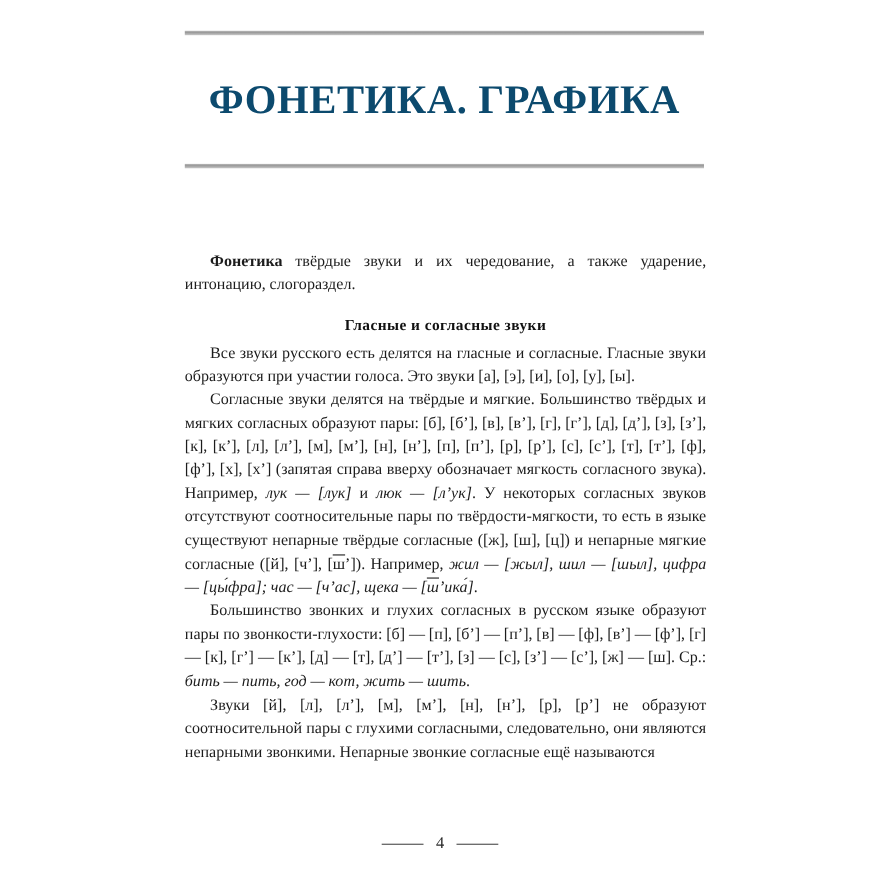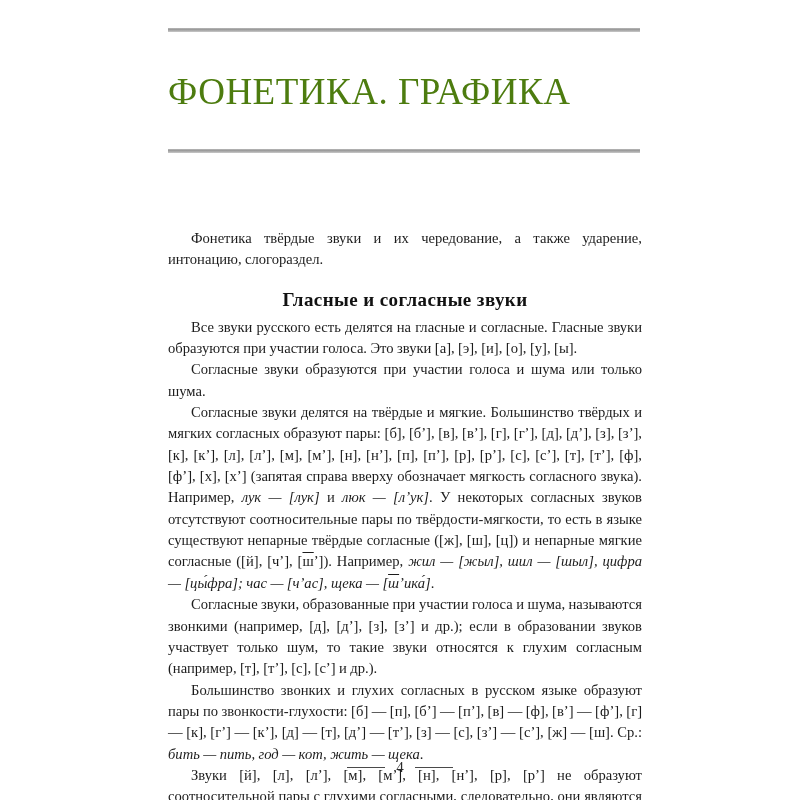--- a/index.html
+++ b/index.html
@@ -32,25 +32,25 @@
   .rule {
     height: 4px;
     background: linear-gradient(to bottom, #b8b8b8 0%, #9a9a9a 40%, #c9c9c9 100%);
     width: 100%;
   }
   .rule.bottom {
     margin-top: 0;
   }
   .chapter-title {
     font-family: "Liberation Serif", "DejaVu Serif", serif;
-    font-weight: normal;
+    font-weight: bold;
     font-size: 37px;
     letter-spacing: 0.5px;
-    text-align: left;
-    color: #4d7c0f;
+    text-align: center;
+    color: #0c4a6e;
     line-height: 1.0;
     padding: 16px 0 14px 0;
     white-space: nowrap;
   }
 
   
   .content {
     position: absolute;
     left: 168px;
     top: 228px;
@@ -68,30 +68,30 @@
     hyphens: manual;
     word-spacing: -0.2px;
   }
   p.para:last-child {
     text-align: justify;
   }
 
   .section-heading {
     margin: 0;
     padding: 18px 0 6px 0;
-    font-size: 19px;
+    font-size: 14px;
     font-weight: bold;
     text-align: center;
     letter-spacing: 0.4px;
     color: #111;
     text-indent: 0;
   }
 
   b.lead {
-    font-weight: normal;
+    font-weight: bold;
   }
   i.it {
   }
 
   
   .ovl {
     text-decoration: overline;
     text-decoration-thickness: 1px;
   }
 
@@ -130,27 +130,25 @@
   </div>
 
   <div class="content">
 
     <p class="para"><b class="lead">Фонетика</b><span> твёрдые звуки и их чередование, а также ударение, интонацию, слогораздел.</span></p>
 
     <h2 class="section-heading">Гласные и согласные звуки</h2>
 
     <p class="para">Все звуки русского есть делятся на гласные и согласные. Гласные звуки образуются при участии голоса. Это звуки [а], [э], [и], [о], [у], [ы].</p>
 
-    <p class="para">Согласные звуки образуются при участии голоса и шума или только шума.</p>
 
     <p class="para"><span>Согласные звуки делятся на твёрдые и мягкие. Большинство твёрдых и мягких согласных образуют пары: [б], [б’], [в], [в’], [г], [г’], [д], [д’], [з], [з’], [к], [к’], [л], [л’], [м], [м’], [н], [н’], [п], [п’], [р], [р’], [с], [с’], [т], [т’], [ф], [ф’], [х], [х’] (запятая справа вверху обозначает мягкость согласного звука). Например, </span><i class="it">лук — [лук]</i><span> и </span><i class="it">люк — [л’ук]</i><span>. У некоторых согласных звуков отсутствуют соотносительные пары по твёрдости-мягкости, то есть в языке существуют непарные твёрдые согласные ([ж], [ш], [ц]) и непарные мягкие согласные ([й], [ч’], [</span><span class="ovl">ш</span><span>’]). Например, </span><i class="it">жил — [жыл], шил — [шыл], цифра — [цы́фра]; час — [ч’ас], щека — [</i><i class="it ovl">ш</i><i class="it">’ика́]</i><span>.</span></p>
 
-    <p class="para">Согласные звуки, образованные при участии голоса и шума, называются звонкими (например, [д], [д’], [з], [з’] и др.); если в образовании звуков участвует только шум, то такие звуки относятся к глухим согласным (например, [т], [т’], [с], [с’] и др.).</p>
 
-    <p class="para"><span>Большинство звонких и глухих согласных в русском языке образуют пары по звонкости-глухости: [б] — [п], [б’] — [п’], [в] — [ф], [в’] — [ф’], [г] — [к], [г’] — [к’], [д] — [т], [д’] — [т’], [з] — [с], [з’] — [с’], [ж] — [ш]. Ср.: </span><i class="it">бить — пить, год — кот, жить — щека</i><span>.</span></p>
+    <p class="para"><span>Большинство звонких и глухих согласных в русском языке образуют пары по звонкости-глухости: [б] — [п], [б’] — [п’], [в] — [ф], [в’] — [ф’], [г] — [к], [г’] — [к’], [д] — [т], [д’] — [т’], [з] — [с], [з’] — [с’], [ж] — [ш]. Ср.: </span><i class="it">бить — пить, год — кот, жить — шить</i><span>.</span></p>
 
     <p class="para">Звуки [й], [л], [л’], [м], [м’], [н], [н’], [р], [р’] не образуют соотносительной пары с глухими согласными, следовательно, они являются непарными звонкими. Непарные звонкие согласные ещё называются</p>
 
   </div>
 
   <div class="footer">
     <span class="dash"></span>
     <span class="pageno">4</span>
     <span class="dash"></span>
   </div>

